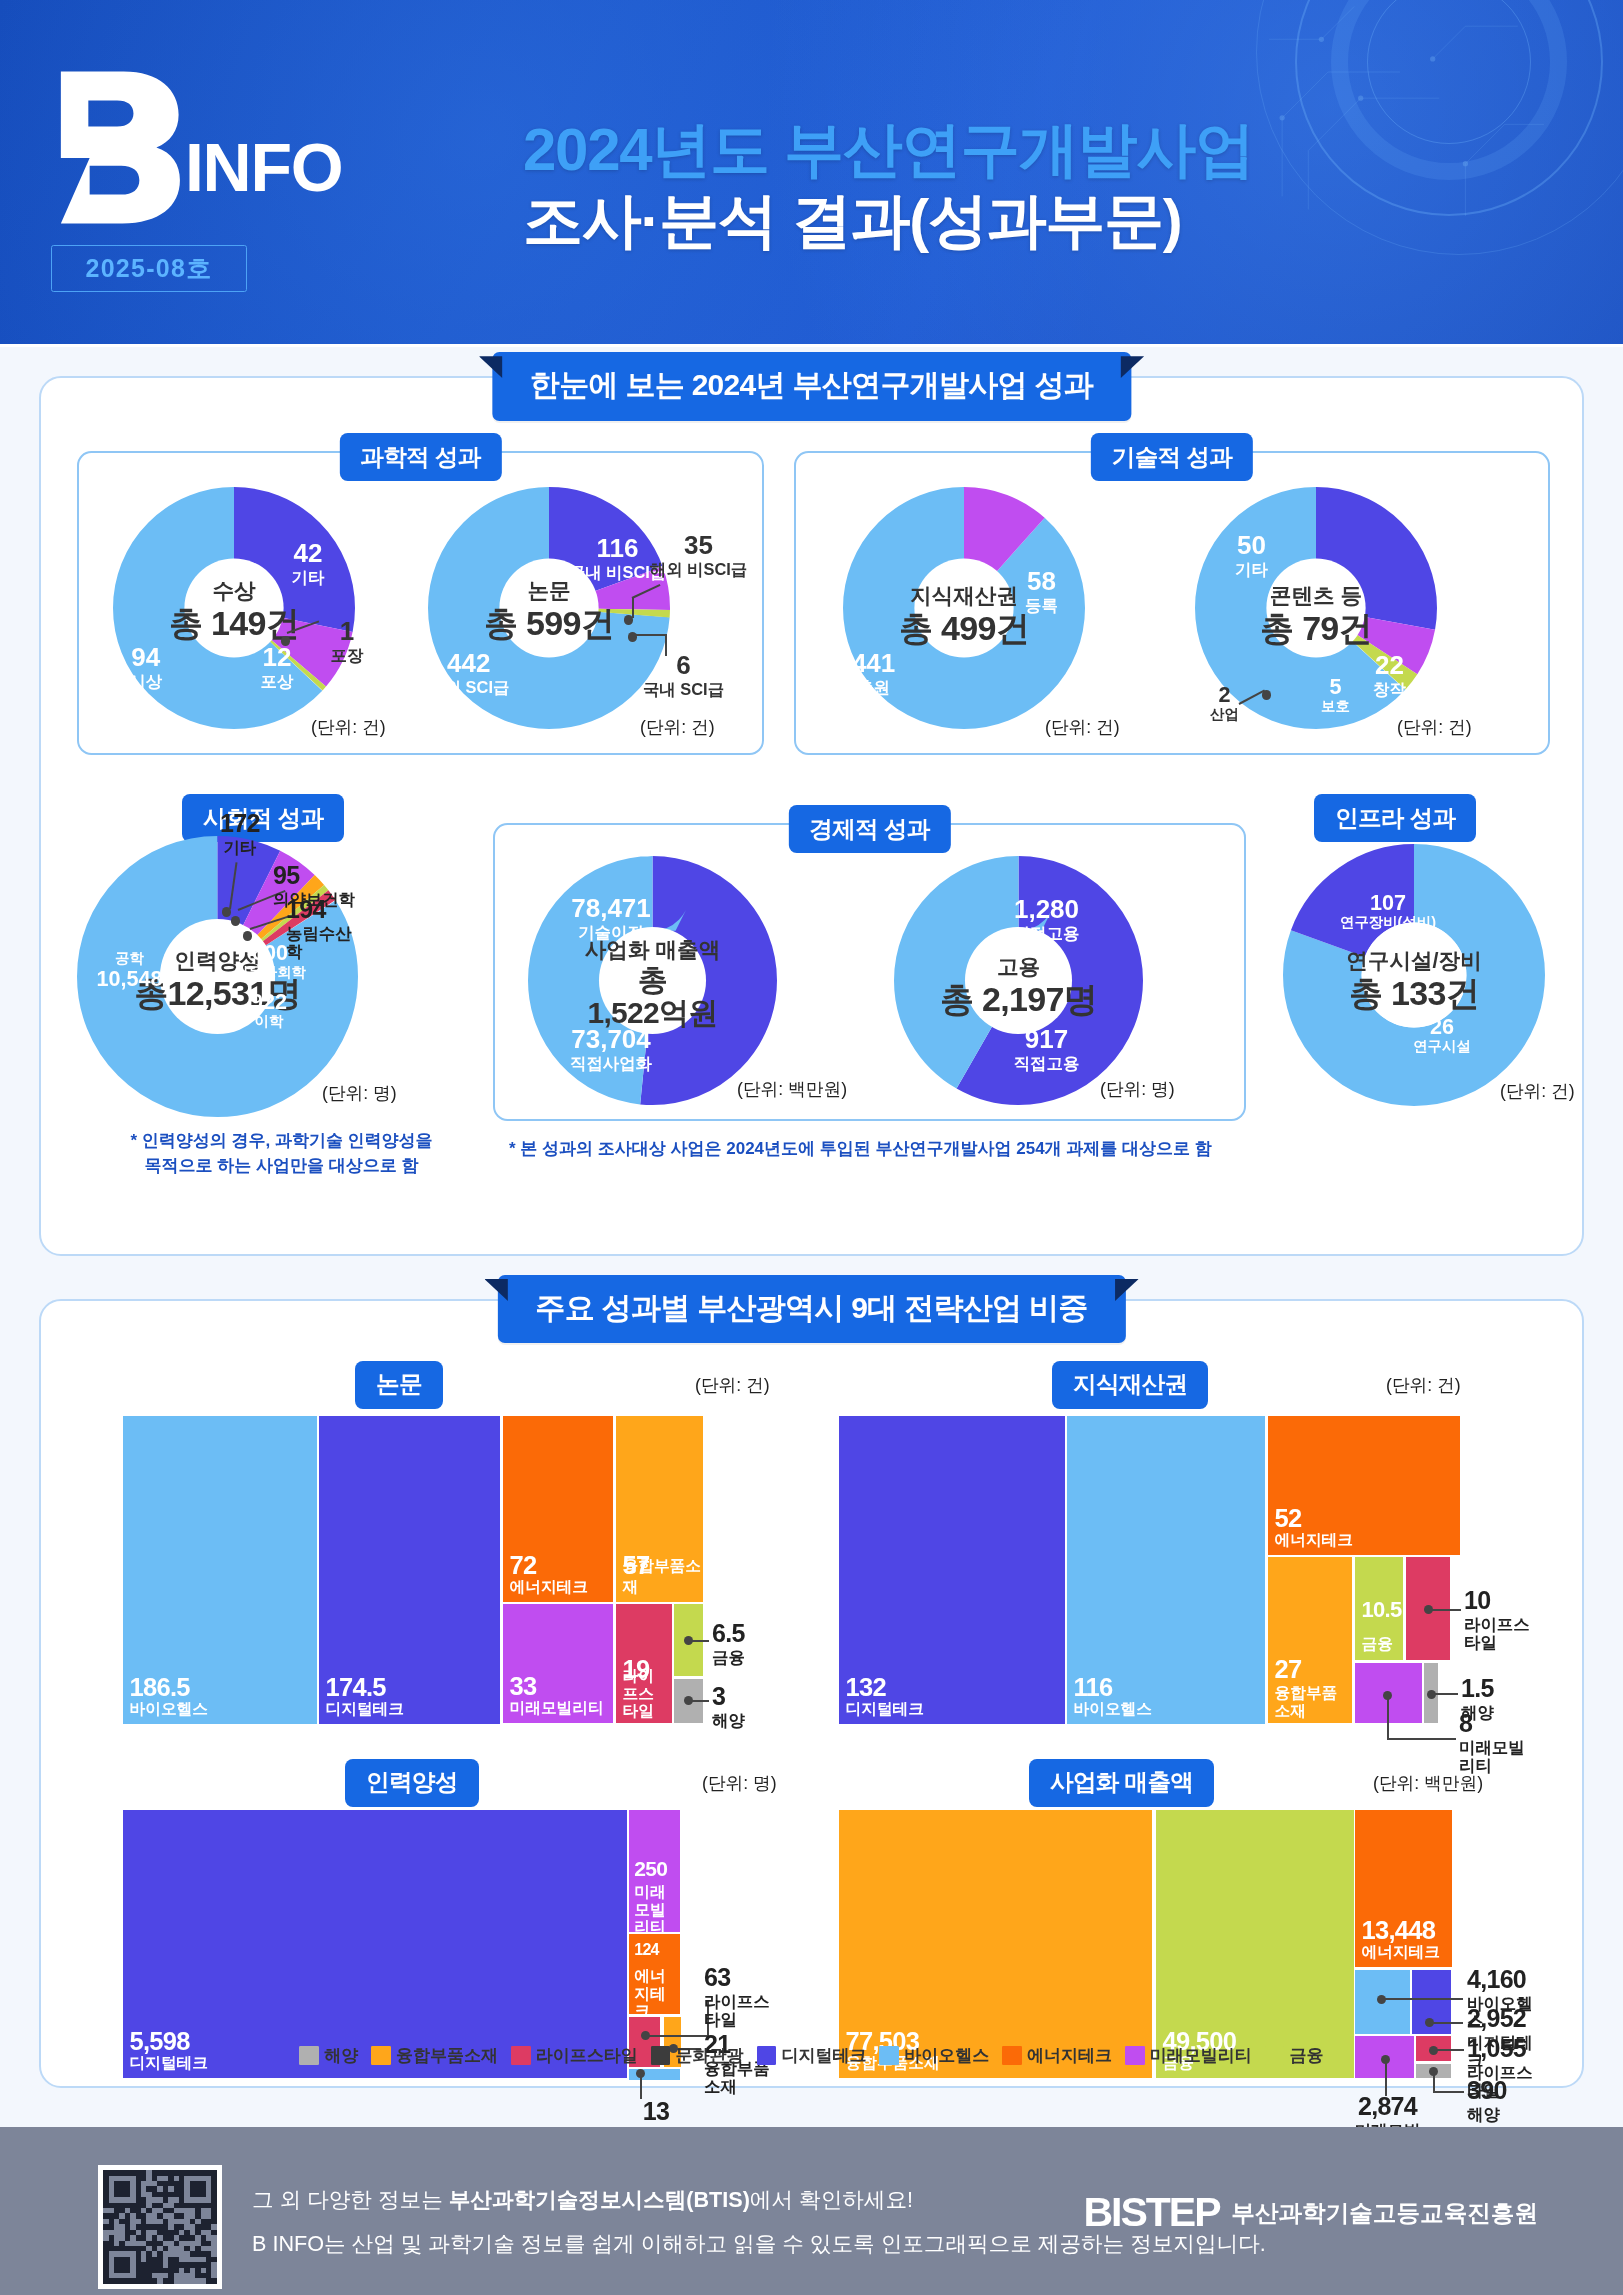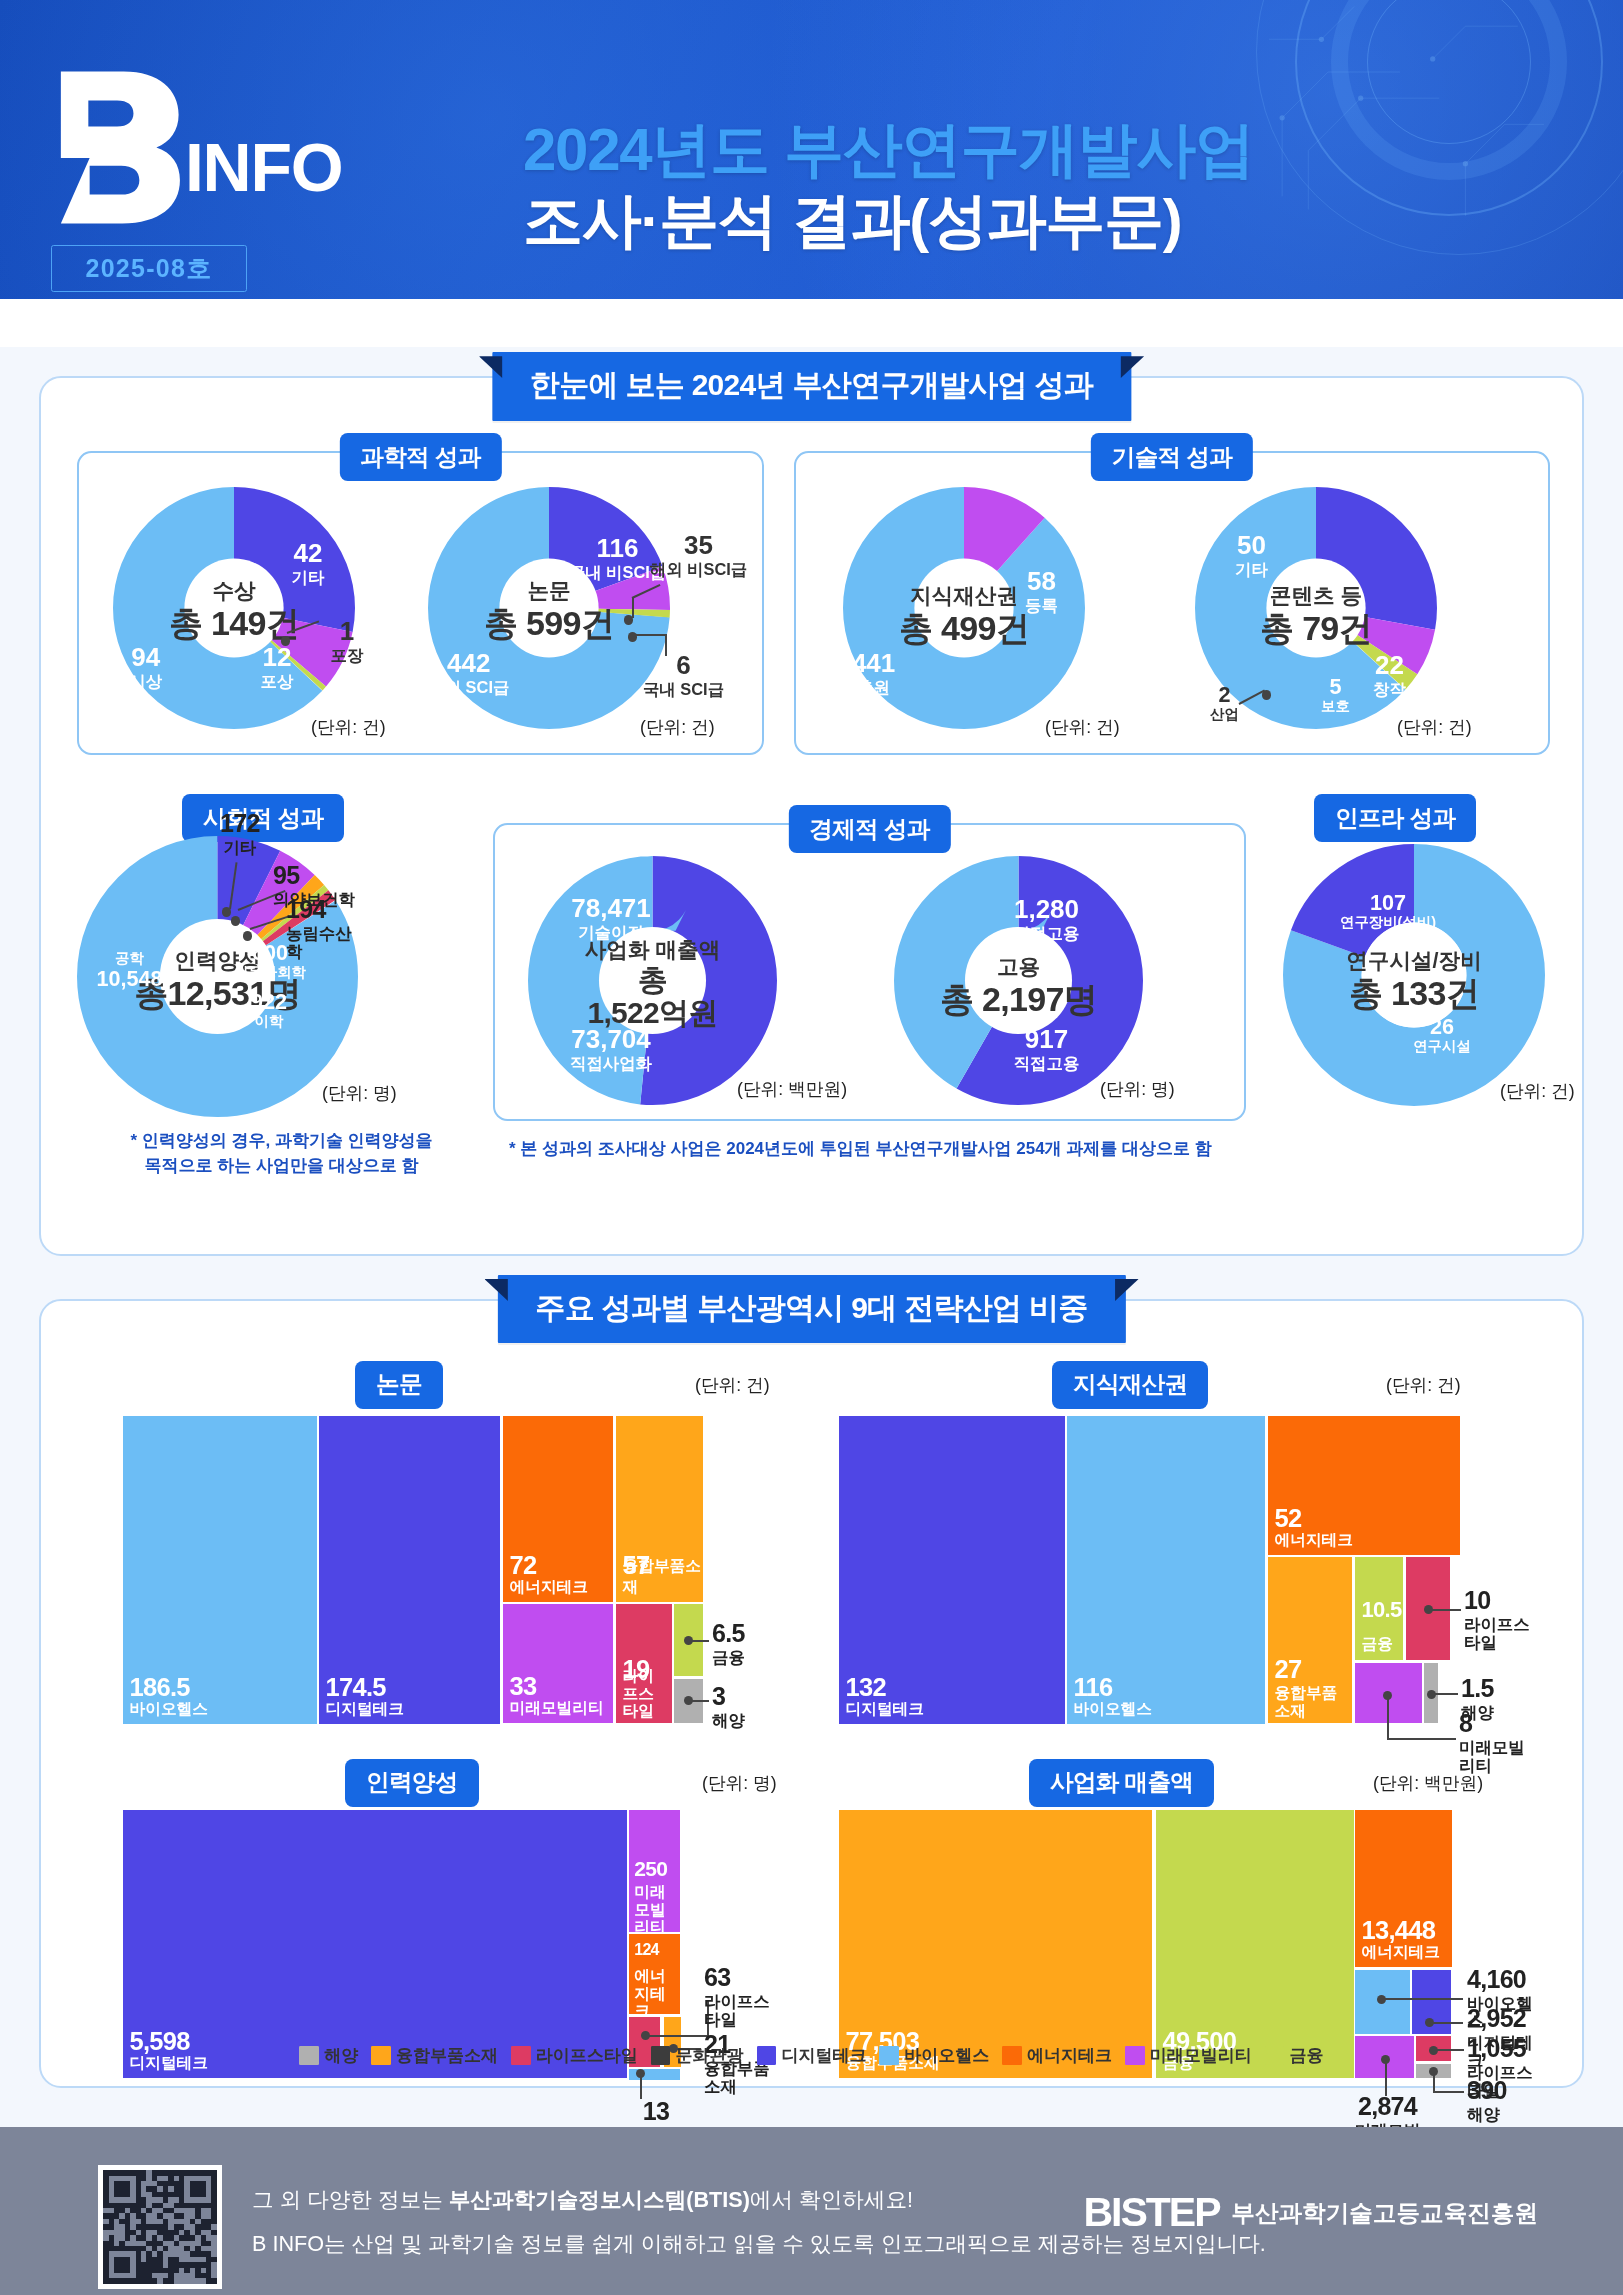--- a/index.html
+++ b/index.html
@@ -9,21 +9,21 @@
     width:1623px; height:2295px;
     font-family:"Liberation Sans","DejaVu Sans",sans-serif;
     color:#333;
     position:relative;
     overflow:hidden;
   }
 
   
   .header{
     position:relative;
-    width:1623px;height:299px;
+    width:1623px;height:344px;
     background:
       radial-gradient(circle at 82% 30%, rgba(90,160,255,.30) 0%, rgba(90,160,255,0) 42%),
       radial-gradient(circle at 30% 40%, rgba(60,130,240,.35) 0%, rgba(60,130,240,0) 55%),
       linear-gradient(120deg,#1349b8 0%,#1a54c8 35%,#1e58d0 60%,#1b4fc0 100%);
     overflow:hidden;
   }
   .hdr-circle{
     position:absolute;border-radius:50%;border:1.3px solid rgba(120,190,255,.30);
     pointer-events:none;
   }
@@ -76,21 +76,21 @@
     border-radius:22px;
   }
   #section-overview{ left:39px; top:29.4px; width:1545px; height:880px; }
   #section-treemap{ left:39px; top:952px; width:1545px; height:789px; }
 
   .banner{
     position:absolute;top:-26px;left:50%;transform:translateX(-50%);
     background:#1668e3;color:#fff;
     font-size:30px;font-weight:bold;letter-spacing:-0.7px;
     padding:13px 38px 14.4px;
-    border-radius:1px;
+    border-radius:7px;
     white-space:nowrap;
     box-shadow:0 2px 0 rgba(0,0,0,.06);
   }
   .banner::before,.banner::after{
     content:"";position:absolute;top:3.9px;width:23.6px;height:22px;background:#0c2a63;z-index:-1;
   }
   .banner::before{left:-13px;clip-path:polygon(0 0,100% 0,100% 100%);}
   .banner::after{right:-13px;clip-path:polygon(0 0,100% 0,0 100%);}
 
   

